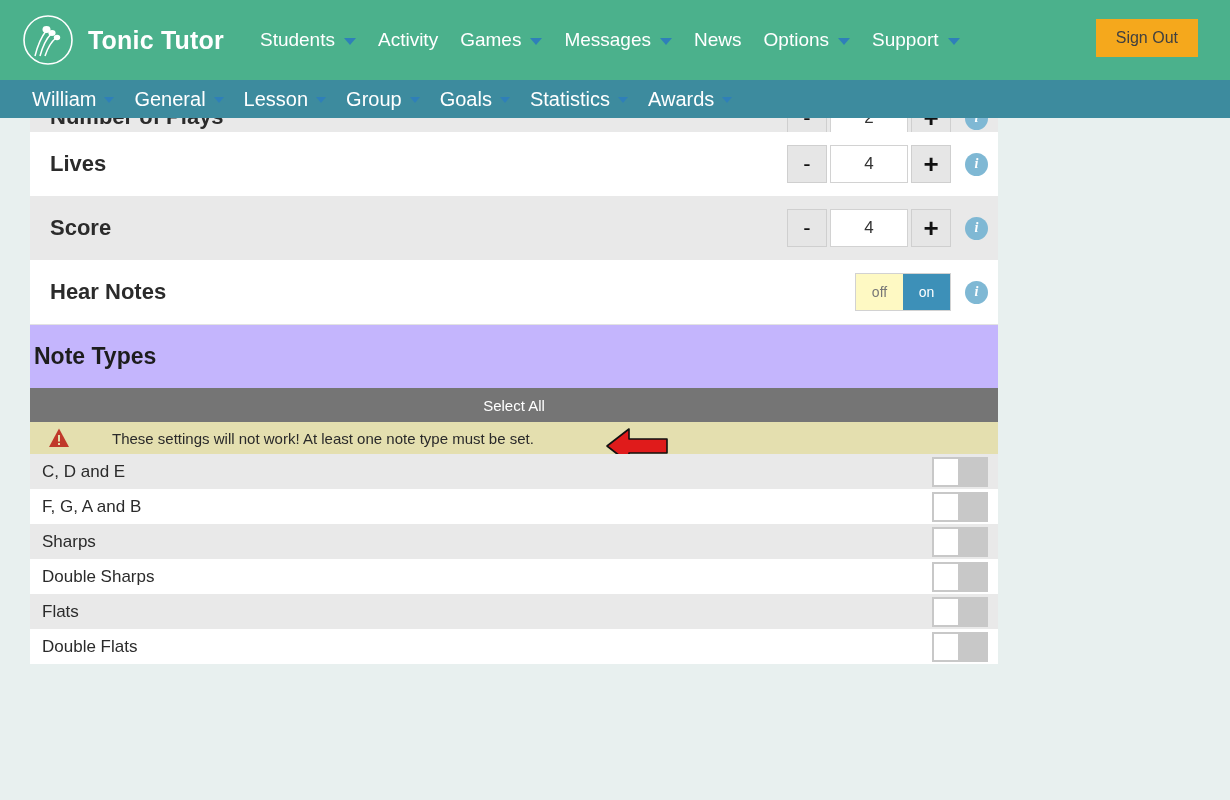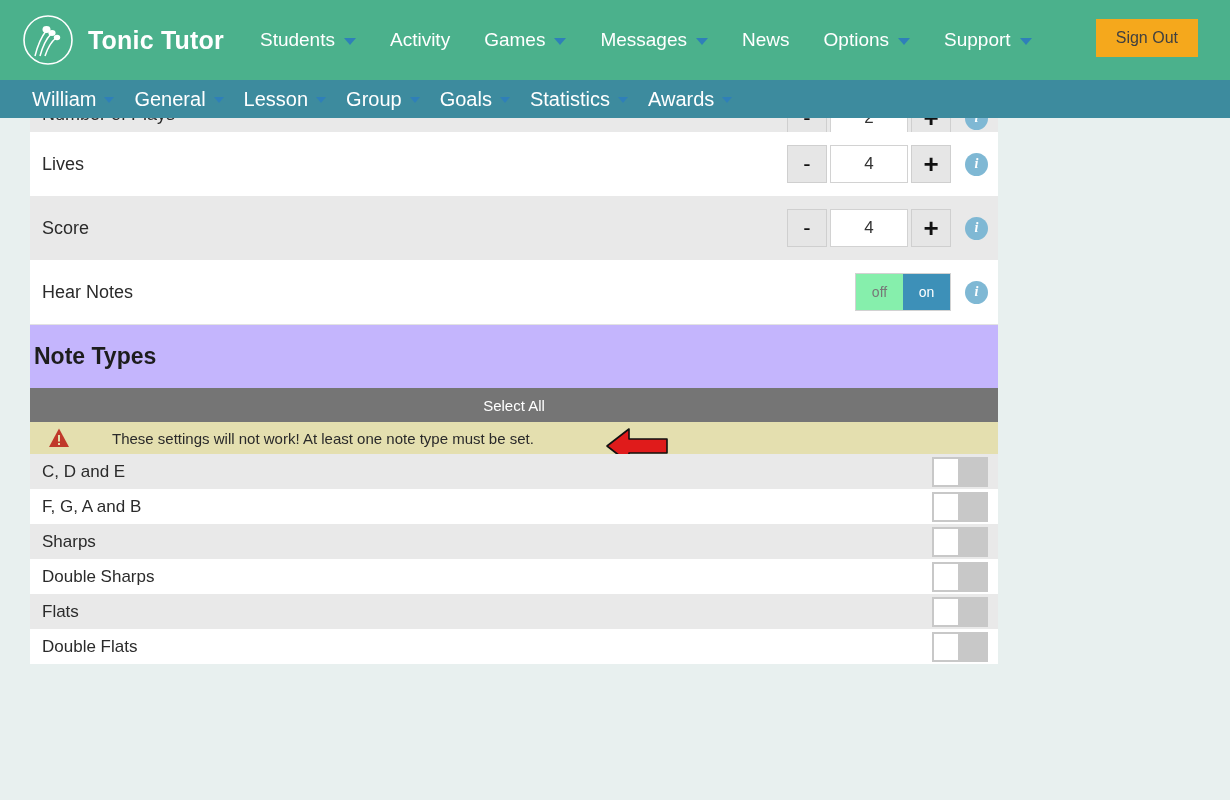--- a/index.html
+++ b/index.html
@@ -28,21 +28,21 @@
     font-size: 25px;
     font-weight: bold;
     color: #ffffff;
     letter-spacing: .2px;
     margin-right: 25px;
     white-space: nowrap;
   }
   .nav {
     display: flex;
     align-items: center;
-    gap: 12px;
+    gap: 0px;
   }
   .nav-item {
     display: flex;
     align-items: center;
     color: #ffffff;
     font-size: 19px;
     padding: 0 11px;
     white-space: nowrap;
     cursor: pointer;
   }
@@ -109,23 +109,24 @@
 
   .srow {
     position: relative;
     height: 64px;
     display: flex;
     align-items: center;
     background: #ffffff;
   }
   .srow.alt { background: #e9e9e9; }
   .srow-label {
-    font-size: 18px;
+    font-size: 22px;
     color: #2b2b2b;
-    padding-left: 12px;
+    padding-left: 20px;
+    font-weight: bold;
   }
   .srow.clipped { height: 14px; align-items: flex-start; overflow: hidden; }
   .srow.clipped .srow-label { margin-top: -14px; }
   .srow.clipped .ctrl { margin-top: -14px; }
 
   .ctrl {
     position: absolute;
     right: 10px; top: 0; bottom: 0;
     display: flex;
     align-items: center;
@@ -172,21 +173,21 @@
     display: flex;
     border: 1px solid #d2d2d2;
     height: 38px;
   }
   .onoff div {
     width: 47px;
     display: flex; align-items: center; justify-content: center;
     font-size: 14px;
     cursor: pointer;
   }
-  .onoff .off { background: #86efac; color: #777; }
+  .onoff .off { background: #fef9c3; color: #777; }
   .onoff .on  { background: #3d90b8; color: #ffffff; }
 
   
   .section-head {
     height: 64px;
     display: flex;
     align-items: center;
     padding-left: 4px;
     background: #c4b5fd;
     border-top: 1px solid #e2e2e2;

